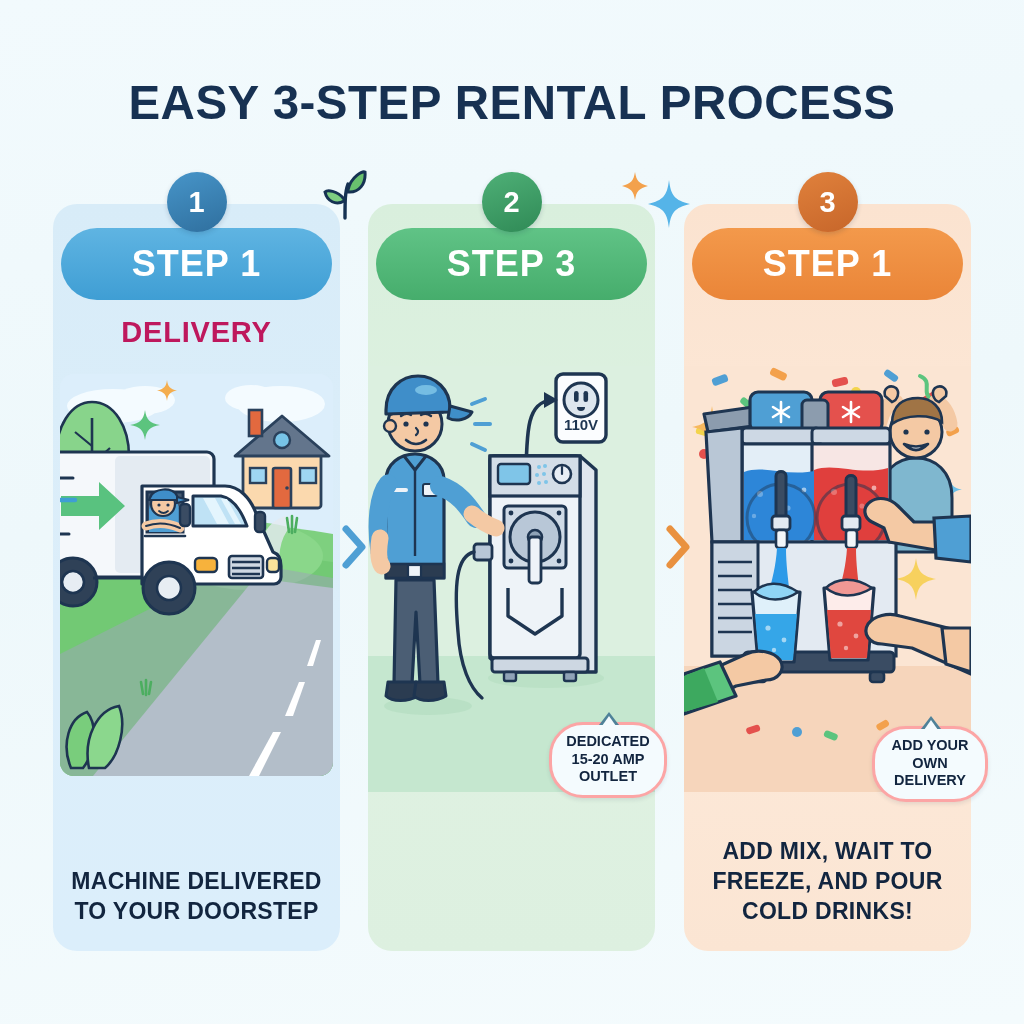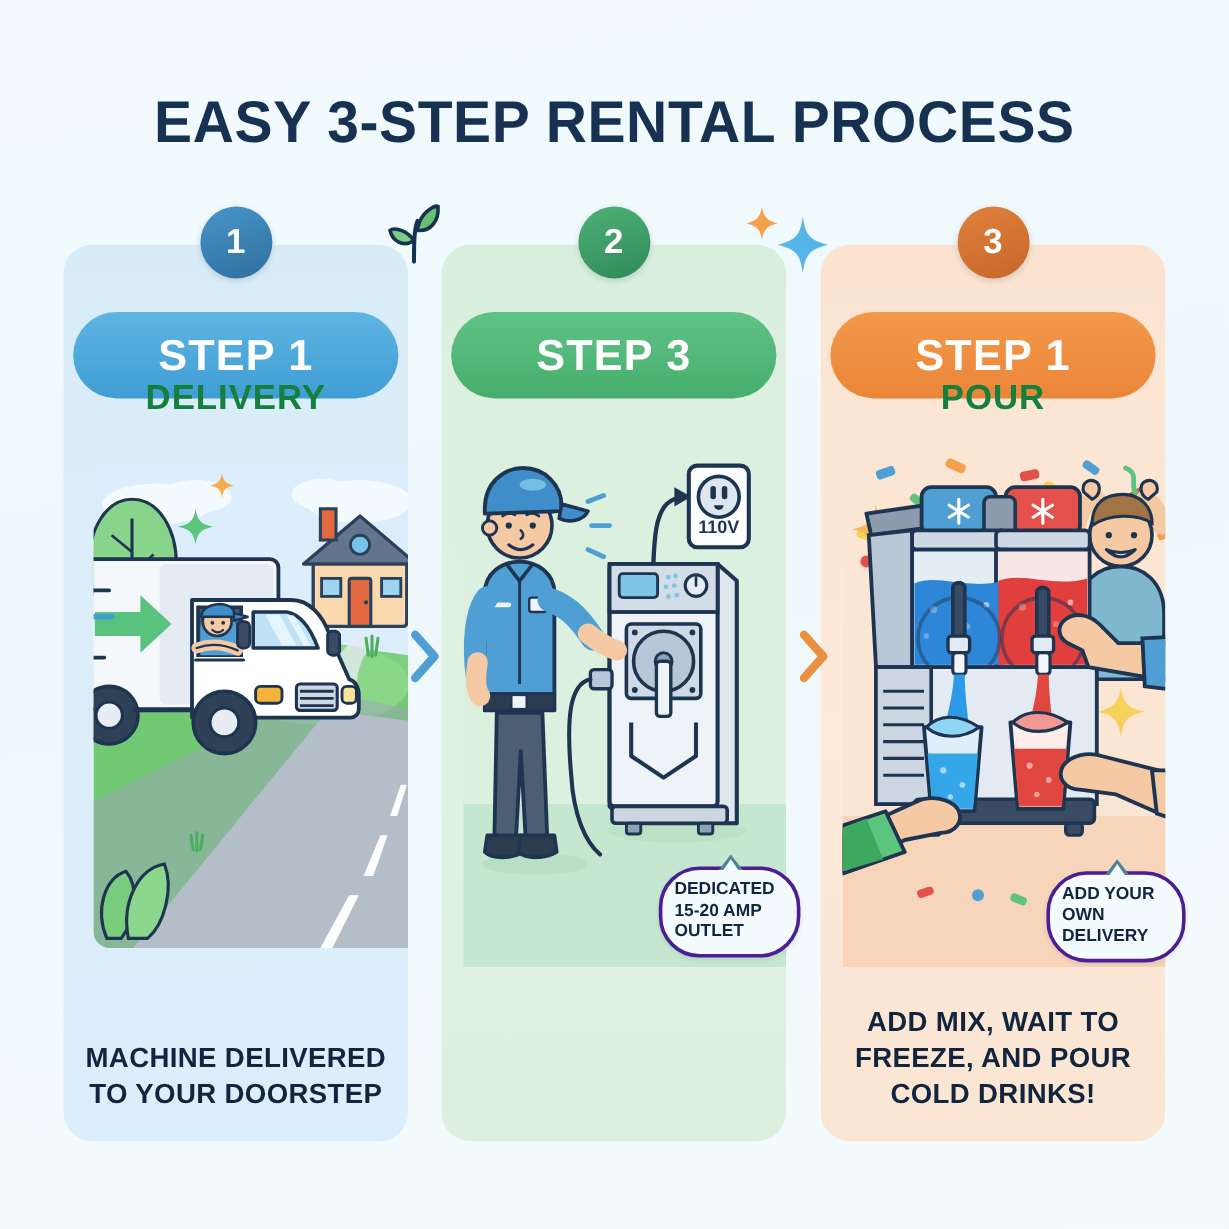--- a/index.html
+++ b/index.html
@@ -47,55 +47,54 @@
   }
   #panel1 .badge { background: linear-gradient(160deg,#4795c9,#2f6f9e); }
   #panel2 .badge { background: linear-gradient(160deg,#4fb077,#2f8a56); }
   #panel3 .badge { background: linear-gradient(160deg,#e0813c,#c7662a); }
 
   
   .pill {
     position: absolute; top: 24px; left: 8px; width: 271px; height: 72px;
     border-radius: 38px; z-index: 5;
     display: flex; align-items: center; justify-content: center;
-    color: #ffffff; font-size: 36px; font-weight: 700; letter-spacing: 1px; margin-top: 32px;
+    color: #ffffff; font-size: 36px; font-weight: 700; letter-spacing: 1px;
   }
   #panel1 .pill { background: linear-gradient(180deg,#5fb4e2,#3f9ed4); }
   #panel2 .pill { background: linear-gradient(180deg,#60c386,#46ad6c); }
   #panel3 .pill { background: linear-gradient(180deg,#f3994b,#ea8538); }
 
   .subtitle {
     position: absolute; top: 112px; left: 0; width: 287px;
     text-align: center; z-index: 5;
-    font-size: 29px; font-weight: 700; letter-spacing: 0.8px; color: #15803d;
+    font-size: 29px; font-weight: 700; letter-spacing: 0.8px; color: #be185d;
   }
 
   
   .stage {
-    position: absolute; top: 176px; left: 0; width: 287px; height: 426px;
+    position: absolute; top: 162px; left: 0; width: 287px; height: 426px;
     overflow: hidden;
-    margin-left: 18px;
   }
   .stage svg { display: block; }
 
   
   .caption {
     position: absolute; bottom: 24px; left: 12px; width: 263px;
     text-align: center; line-height: 1.30;
     font-size: 23px; font-weight: 700; letter-spacing: 0.3px; color: #12253f;
     z-index: 5;
   }
 
   
   .callout {
     position: absolute; z-index: 8;
-    background: #f4fbfe; border: 3px solid #4c1d95;
+    background: #f4fbfe; border: 3px solid #fca5a5;
     border-radius: 34px;
     padding: 8px 10px 9px;
-    text-align: left;
+    text-align: center;
     font-size: 14.5px; font-weight: 700; line-height: 1.22; color: #12253f;
     box-shadow: 0 2px 4px rgba(20,40,70,.10);
   }
   .callout .tail {
     position: absolute; top: -13px; left: 50%; margin-left: -9px;
     width: 0; height: 0;
     border-left: 10px solid transparent; border-right: 10px solid transparent;
     border-bottom: 13px solid #4f8299;
   }
   .callout .tail::after {
@@ -527,21 +526,20 @@
             <path d="M0 310 L20 302 L34 336 L0 346 Z" fill="#3da95f"></path>
           </g>
         </svg>
       </div>
 
       <div class="caption">ADD MIX, WAIT TO FREEZE, AND POUR COLD DRINKS!</div>
     </div>
 
     <div class="badge">3</div>
     <div class="pill">STEP 1</div>
-    <div class="subtitle">POUR</div>
   </div>
 
   <div class="callout" id="callout2">
     <span class="tail"></span>
     <span>DEDICATED 15-20 AMP OUTLET</span>
   </div>
   <div class="callout" id="callout3">
     <span class="tail"></span>
     <span>ADD YOUR OWN DELIVERY</span>
   </div>

